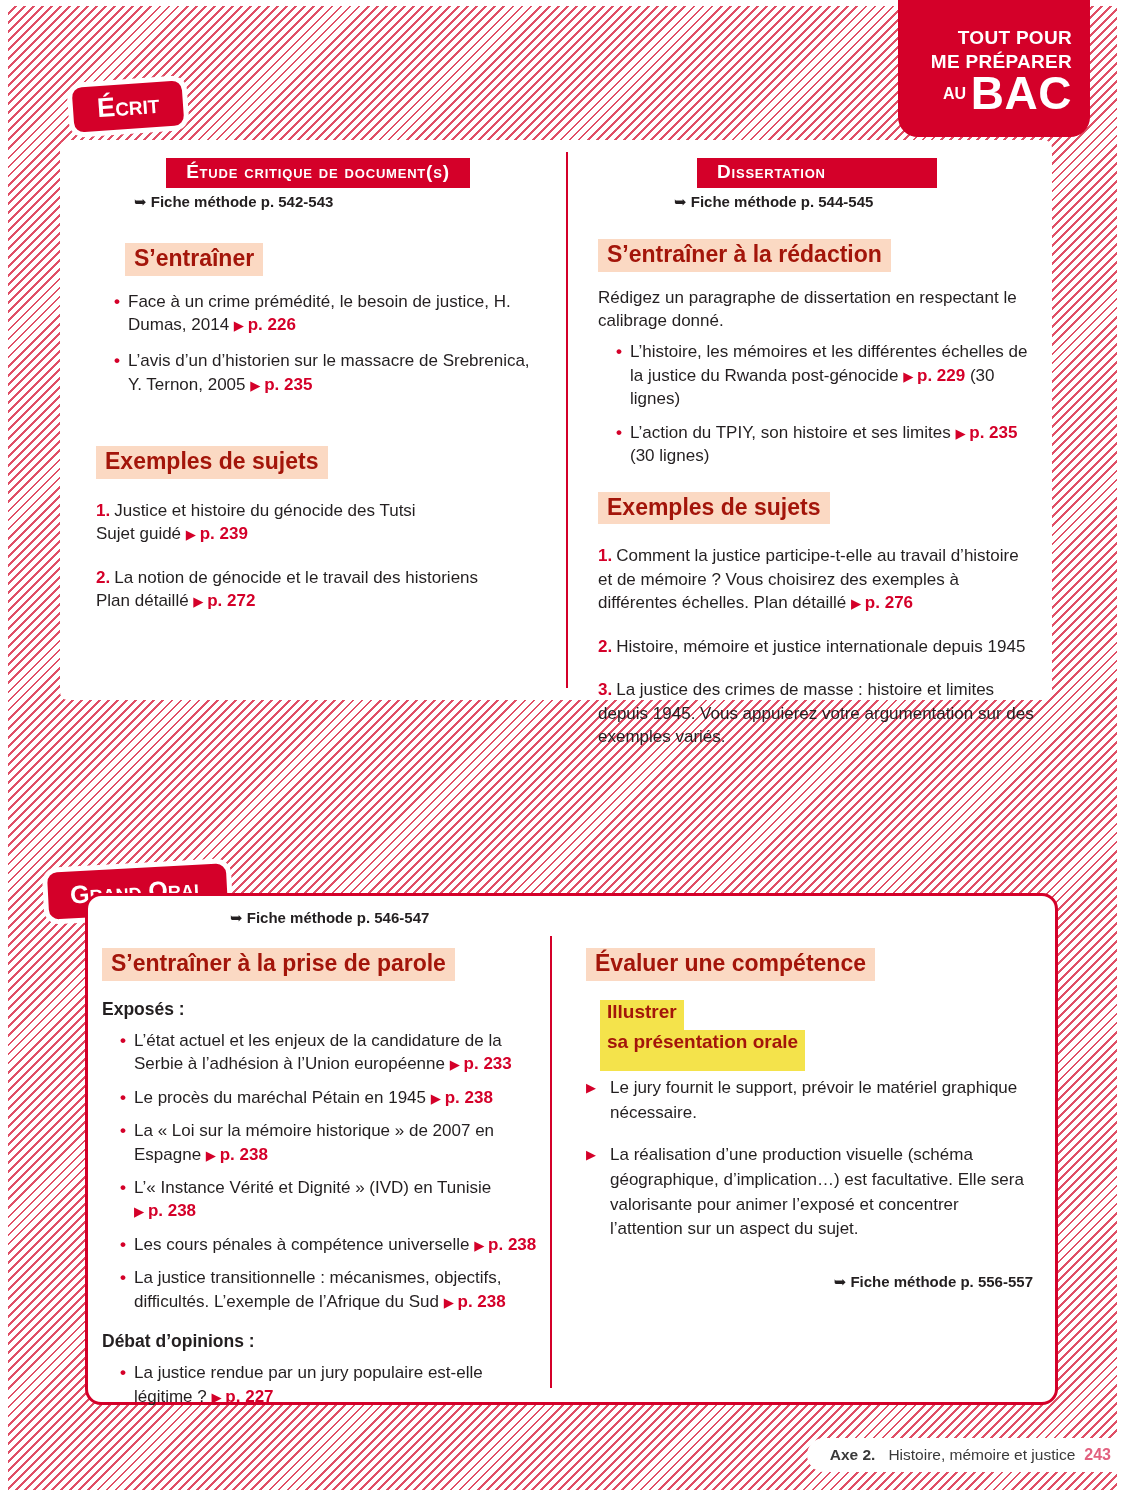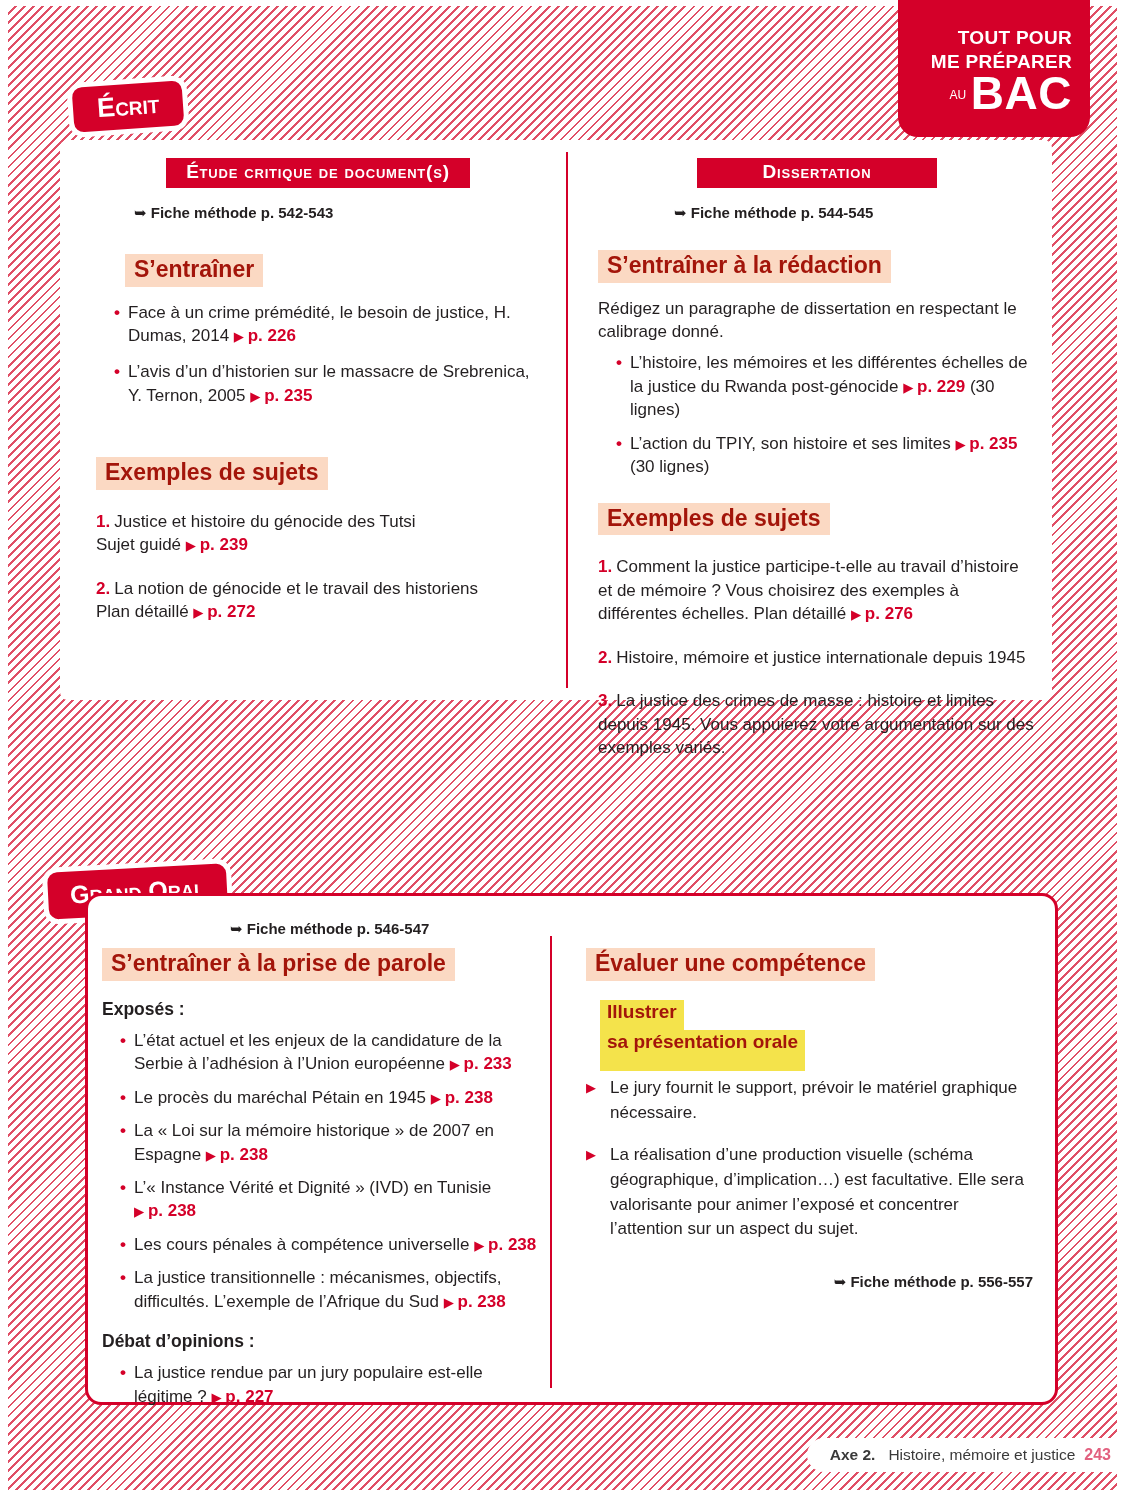--- a/index.html
+++ b/index.html
@@ -22,21 +22,21 @@
     background:repeating-linear-gradient(135deg,#ffffff 0px,#ffffff 4.4px,#e04f66 4.4px,#e04f66 6.4px);
   }
   
   .bac-badge{
     position:absolute;top:0;right:35px;width:192px;height:137px;
     background:var(--red);color:#fff;border-radius:0 0 20px 20px;
     text-align:right;padding:26px 18px 0 0;
   }
   .bac-badge .bl1{font-weight:bold;font-size:19px;line-height:1.25;letter-spacing:0.3px;}
   .bac-badge .bl2{margin-top:-4px;}
-  .bac-badge .au{font-weight:normal;font-size:12px;vertical-align:10px;}
+  .bac-badge .au{font-weight:bold;font-size:16px;vertical-align:10px;}
   .bac-badge .bac{font-weight:bold;font-size:46px;line-height:1;letter-spacing:0.5px;}
   
   .tab{
     position:absolute;background:var(--red);color:#fff;font-weight:bold;
     font-variant:small-caps;border-radius:10px;text-align:center;
     box-shadow:0 0 0 5px #ffffff;
   }
   .tab-ecrit{left:73px;top:84px;font-size:27px;padding:4px 24px;transform:rotate(-4deg);}
   .tab-oral{left:48px;top:868px;font-size:25px;padding:6px 22px;transform:rotate(-3deg);}
   
@@ -49,24 +49,24 @@
     left:85px;top:893px;width:973px;height:512px;
     border:3px solid var(--red);border-radius:16px;
   }
   .panel-oral .ocol-left{width:462px;padding:52px 8px 0 14px;}
   .panel-oral .ocol-right{flex:1;padding:52px 22px 0 34px;}
   .panel-oral .vrule{margin:40px 0 14px 0;}
   .oral-fiche{position:absolute;top:8px;left:142px;}
   
   .banner{
     background:var(--red);color:#fff;font-weight:bold;font-variant:small-caps;
-    font-size:19px;letter-spacing:0.8px;text-align:center;
+    font-size:19px;letter-spacing:0.8px;
     padding:1px 20px 3px;margin:0 auto;width:fit-content;min-width:240px;
   }
-  .fiche{font-weight:bold;font-size:15px;margin-top:15px;}
+  .fiche{font-weight:bold;font-size:15px;margin-top:4px;}
   .fiche .farrow::before{content:"➥ ";}
   .f-ind1{margin-left:38px;}
   .f-ind2{margin-left:76px;}
   .hsec{
     display:table;font-weight:bold;font-size:23px;color:var(--maroon);
     background:var(--peach);padding:2px 9px 3px;line-height:1.2;
   }
   .mt-a{margin-top:30px;margin-left:29px;}
   .mt-b{margin-top:50px;}
   .mt-c{margin-top:26px;}

